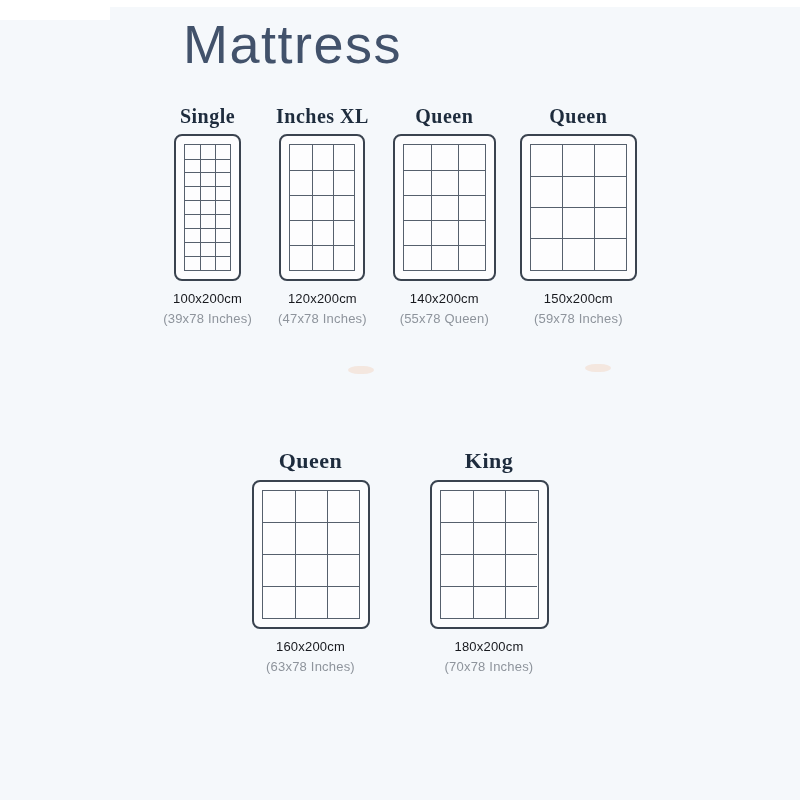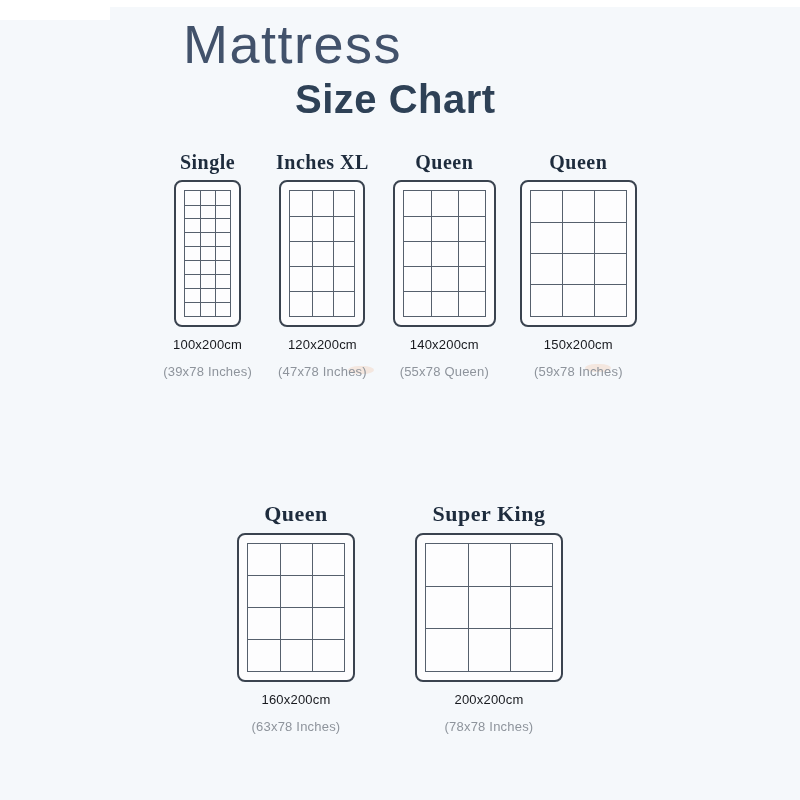--- a/index.html
+++ b/index.html
@@ -78,21 +78,21 @@
   .grid-cell.first-row { border-top: none; }
 
   .size-cm-label {
     margin-top: 10px;
     font-size: 13px;
     font-weight: 400;
     color: var(--size, #17191e);
     letter-spacing: 0.2px;
   }
   .size-inches-label {
-    margin-top: 12px;
+    margin-top: 5px;
     font-size: 13px;
     font-weight: 400;
     color: var(--inches, #8e949c);
     letter-spacing: 0.2px;
   }
 
   .smudge {
     position: absolute;
     width: 26px; height: 8px;
     border-radius: 50% / 60%;
@@ -107,21 +107,20 @@
 
 <div class="tint"></div>
 <div class="corner-white-top"></div>
 <div class="corner-white-left"></div>
 <div class="smudge smudge-1"></div>
 <div class="smudge smudge-2"></div>
 
 <div class="content">
   <div class="header">
     <div class="title-line1">Mattress</div>
-    <div class="title-line2">Size Chart</div>
   </div>
 
   <div class="mattress-row row-top">
       <div class="card">
         <div class="mattress-name">Single</div>
         <div class="mattress-box" style="width: 67px; height: 147px;">
           <div class="mattress-grid" style="grid-template-columns: repeat(3, 1fr); grid-template-rows: repeat(9, 1fr);">
             <div class="grid-cell first-col first-row"></div>
             <div class="grid-cell first-row"></div>
             <div class="grid-cell first-row"></div>
@@ -240,31 +239,34 @@
             <div class="grid-cell"></div>
             <div class="grid-cell first-col"></div>
             <div class="grid-cell"></div>
             <div class="grid-cell"></div>
           </div>
         </div>
         <div class="size-cm-label">160x200cm</div>
         <div class="size-inches-label">(63x78 Inches)</div>
       </div>
       <div class="card">
-        <div class="mattress-name">Super King</div>
-        <div class="mattress-box" style="width: 148px; height: 149px;">
-          <div class="mattress-grid" style="grid-template-columns: repeat(3, 1fr); grid-template-rows: repeat(3, 1fr);">
-            <div class="grid-cell first-col first-row"></div>
-            <div class="grid-cell first-row"></div>
-            <div class="grid-cell first-row"></div>
-            <div class="grid-cell first-col"></div>
-            <div class="grid-cell"></div>
-            <div class="grid-cell"></div>
-            <div class="grid-cell first-col"></div>
-            <div class="grid-cell"></div>
-            <div class="grid-cell"></div>
-          </div>
-        </div>
-        <div class="size-cm-label">200x200cm</div>
-        <div class="size-inches-label">(78x78 Inches)</div>
+        <div class="mattress-name">King</div>
+        <div class="mattress-box" style="width: 119px; height: 149px;">
+          <div class="mattress-grid" style="grid-template-columns: repeat(3, 1fr); grid-template-rows: repeat(4, 1fr);">
+            <div class="grid-cell first-col first-row"></div>
+            <div class="grid-cell first-row"></div>
+            <div class="grid-cell first-row"></div>
+            <div class="grid-cell first-col"></div>
+            <div class="grid-cell"></div>
+            <div class="grid-cell"></div>
+            <div class="grid-cell first-col"></div>
+            <div class="grid-cell"></div>
+            <div class="grid-cell"></div>
+            <div class="grid-cell first-col"></div>
+            <div class="grid-cell"></div>
+            <div class="grid-cell"></div>
+          </div>
+        </div>
+        <div class="size-cm-label">180x200cm</div>
+        <div class="size-inches-label">(70x78 Inches)</div>
       </div>
     </div>
 </div>
 
 </body></html>

